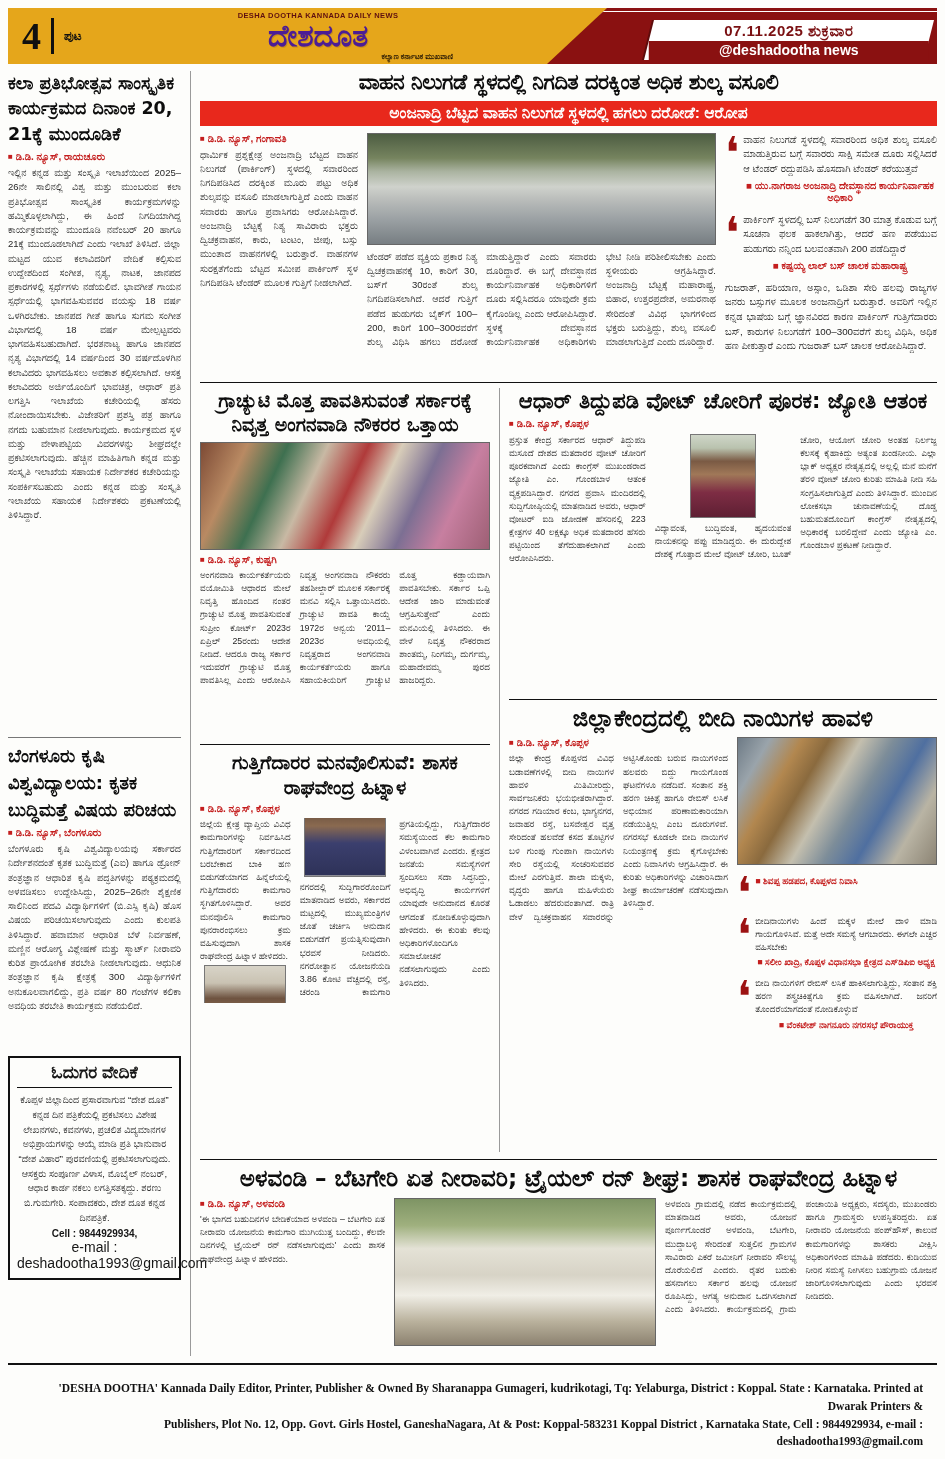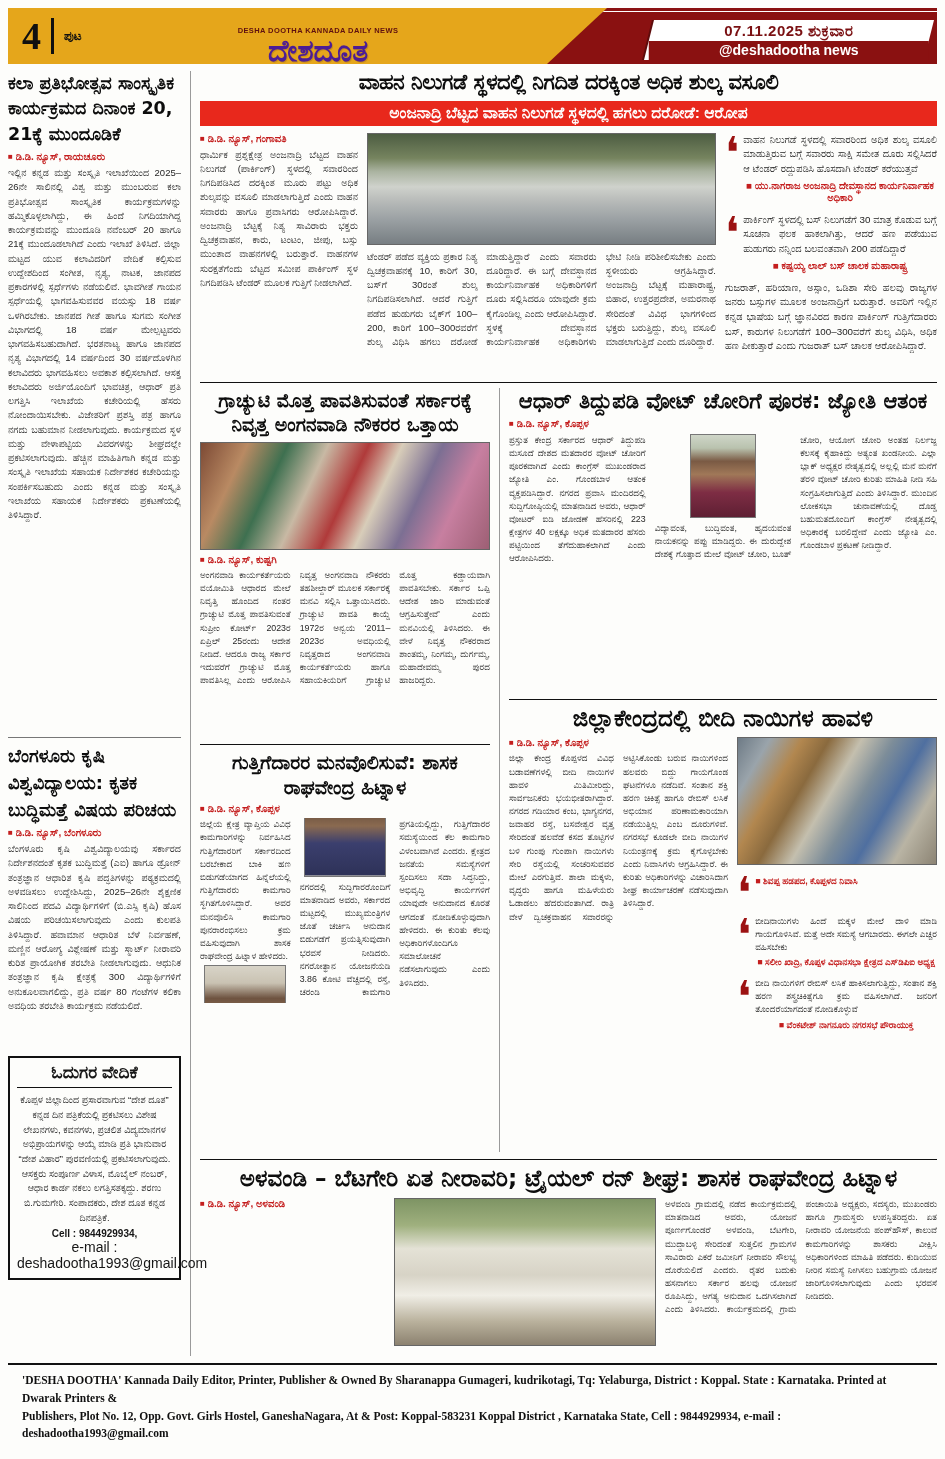--- a/index.html
+++ b/index.html
@@ -6,21 +6,21 @@
   html,body { background:#f2f2f0; }
   body { width:945px; height:1459px; margin:0 auto; font-family:"Liberation Sans",sans-serif; color:#161616; overflow:hidden; background:#fdfdfb; }
   .page { padding:8px 8px 0 8px; }
 
   
   .header { height:56px; display:flex; background:#e5a61b; position:relative; overflow:hidden; }
   .header-left { width:175px; display:flex; align-items:center; gap:10px; padding-left:14px; }
   .page-num { font-family:"Liberation Serif",serif; font-size:38px; font-weight:bold; color:#101010; line-height:1; }
   .vbar { width:3px; height:36px; background:#101010; }
   .page-label { font-size:12px; font-weight:bold; color:#101010; }
-  .header-center { width:270px; text-align:center; padding-top:18px; }
+  .header-center { width:270px; text-align:center; padding-top:3px; }
   .paper-en { font-size:7.5px; font-weight:bold; color:#5e0f10; letter-spacing:.4px; }
   .masthead { font-size:30px; font-weight:bold; color:#4c1d95; line-height:1.05; text-shadow:1px 1px 0 #c98f1a; }
   .tagline { font-size:7.5px; font-weight:bold; color:#2a1a05;text-align:right; }
   .header-right { position:absolute; right:0; top:0; bottom:0; width:390px; background:#8a1111; clip-path:polygon(60px 0,100% 0,100% 100%,0 100%); }
   .header-right .topline { height:4px; background:#fff; border-bottom:3px solid #8a1111; margin-top:3px; }
   .date-wrap { position:absolute; right:8px; top:12px; width:280px; background:#fff; transform:skewX(-14deg); padding:2px 14px 3px; box-shadow:-2px 0 0 #5e0c0c; }
   .date-inner { transform:skewX(14deg); text-align:center; }
   .date-line { color:#7a1012; font-weight:bold; font-size:15px; letter-spacing:.5px; }
   .handle-line { background:#8a1111; color:#fff; font-weight:bold; font-size:14px; margin:1px -14px -3px; padding:1px 0 2px; }
 
@@ -93,21 +93,21 @@
 
   
   .bottom-headline { font-size:23px; font-weight:800; text-align:center; line-height:1.2; margin-top:2px; }
   .bottom-row { display:flex; gap:9px; margin-top:5px; height:158px; overflow:hidden; }
   .bottom-col1 { flex:0 0 185px; }
   .photo-group { flex:0 0 262px; height:148px; background:
       linear-gradient(180deg,#7e9464 0%,#9fb07e 18%,#e4e2d6 34%,#d7d3c6 52%,#f0eee6 66%,#b9b19c 84%,#8c8270 100%); border:1px solid #666; }
   .bottom-col2 { flex:1; min-width:0; }
 
   
-  .footer { border-top:2px solid #111; margin-top:7px; padding:7px 14px 2px; text-align:left; font-family:"Liberation Serif",serif; font-weight:bold; font-size:11.5px; line-height:1.55; color:#101010; }
+  .footer { border-top:2px solid #111; margin-top:7px; padding:15px 14px 2px; text-align:right; font-family:"Liberation Serif",serif; font-weight:bold; font-size:11.5px; line-height:1.55; color:#101010; }
   .regmarks { display:flex; align-items:center; gap:7px; padding:6px 12px 4px; }
 </style>
 </head>
 <body>
 
 <div class="page">
 
   <div class="header">
     <div class="header-left">
       <span class="page-num">4</span>
@@ -258,20 +258,21 @@
         </div>
       </div>
 
       <div class="hr-heavy"></div>
 
       <div>
         <h2 class="bottom-headline">ಅಳವಂಡಿ – ಬೆಟಗೇರಿ ಏತ ನೀರಾವರಿ; ಟ್ರೈಯಲ್ ರನ್ ಶೀಘ್ರ: ಶಾಸಕ ರಾಘವೇಂದ್ರ ಹಿಟ್ನಾಳ</h2>
         <div class="bottom-row">
           <div class="bottom-col1">
             <div class="byline" style="margin-top:0"><span class="sq">■</span> <span>ಡಿ.ಡಿ. ನ್ಯೂಸ್, ಅಳವಂಡಿ</span></div>
+            <div class="body-txt" style="font-size:8.8px;height:138px">'ಈ ಭಾಗದ ಬಹುದಿನಗಳ ಬೇಡಿಕೆಯಾದ ಅಳವಂಡಿ – ಬೆಟಗೇರಿ ಏತ ನೀರಾವರಿ ಯೋಜನೆಯ ಕಾಮಗಾರಿ ಮುಗಿಯುತ್ತ ಬಂದಿದ್ದು, ಕೆಲವೇ ದಿನಗಳಲ್ಲಿ ಟ್ರೈಯಲ್ ರನ್ ನಡೆಸಲಾಗುವುದು' ಎಂದು ಶಾಸಕ ರಾಘವೇಂದ್ರ ಹಿಟ್ನಾಳ ಹೇಳಿದರು.</div>
           </div>
           <div class="photo photo-group"></div>
           <div class="bottom-col2">
             <div class="body-txt cols2" style="font-size:8.8px;height:150px">
               <span>ಅಳವಂಡಿ ಗ್ರಾಮದಲ್ಲಿ ನಡೆದ ಕಾರ್ಯಕ್ರಮದಲ್ಲಿ ಮಾತನಾಡಿದ ಅವರು, ಯೋಜನೆ ಪೂರ್ಣಗೊಂಡರೆ ಅಳವಂಡಿ, ಬೆಟಗೇರಿ, ಮುದ್ದಾಬಳ್ಳಿ ಸೇರಿದಂತೆ ಸುತ್ತಲಿನ ಗ್ರಾಮಗಳ ಸಾವಿರಾರು ಎಕರೆ ಜಮೀನಿಗೆ ನೀರಾವರಿ ಸೌಲಭ್ಯ ದೊರೆಯಲಿದೆ ಎಂದರು. ರೈತರ ಬದುಕು ಹಸನಾಗಲು ಸರ್ಕಾರ ಹಲವು ಯೋಜನೆ ರೂಪಿಸಿದ್ದು, ಅಗತ್ಯ ಅನುದಾನ ಒದಗಿಸಲಾಗಿದೆ ಎಂದು ತಿಳಿಸಿದರು.</span>
               <span>ಕಾರ್ಯಕ್ರಮದಲ್ಲಿ ಗ್ರಾಮ ಪಂಚಾಯಿತಿ ಅಧ್ಯಕ್ಷರು, ಸದಸ್ಯರು, ಮುಖಂಡರು ಹಾಗೂ ಗ್ರಾಮಸ್ಥರು ಉಪಸ್ಥಿತರಿದ್ದರು. ಏತ ನೀರಾವರಿ ಯೋಜನೆಯ ಪಂಪ್‌ಹೌಸ್, ಕಾಲುವೆ ಕಾಮಗಾರಿಗಳನ್ನು ಶಾಸಕರು ವೀಕ್ಷಿಸಿ ಅಧಿಕಾರಿಗಳಿಂದ ಮಾಹಿತಿ ಪಡೆದರು. ಕುಡಿಯುವ ನೀರಿನ ಸಮಸ್ಯೆ ನೀಗಿಸಲು ಬಹುಗ್ರಾಮ ಯೋಜನೆ ಜಾರಿಗೊಳಿಸಲಾಗುವುದು ಎಂದು ಭರವಸೆ ನೀಡಿದರು.</span>
             </div>
           </div>
         </div>
       </div>

